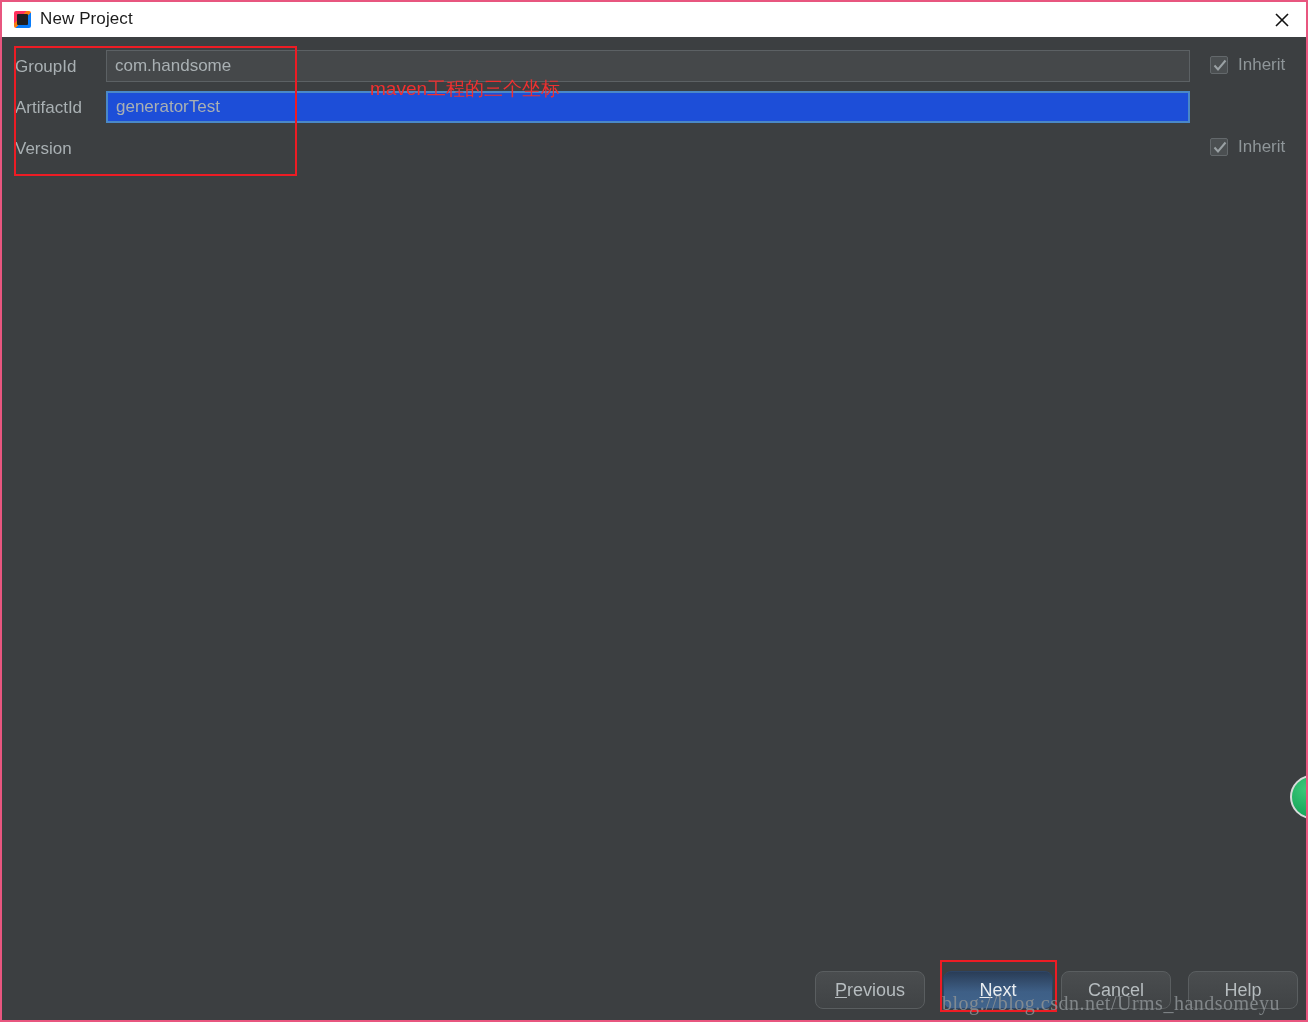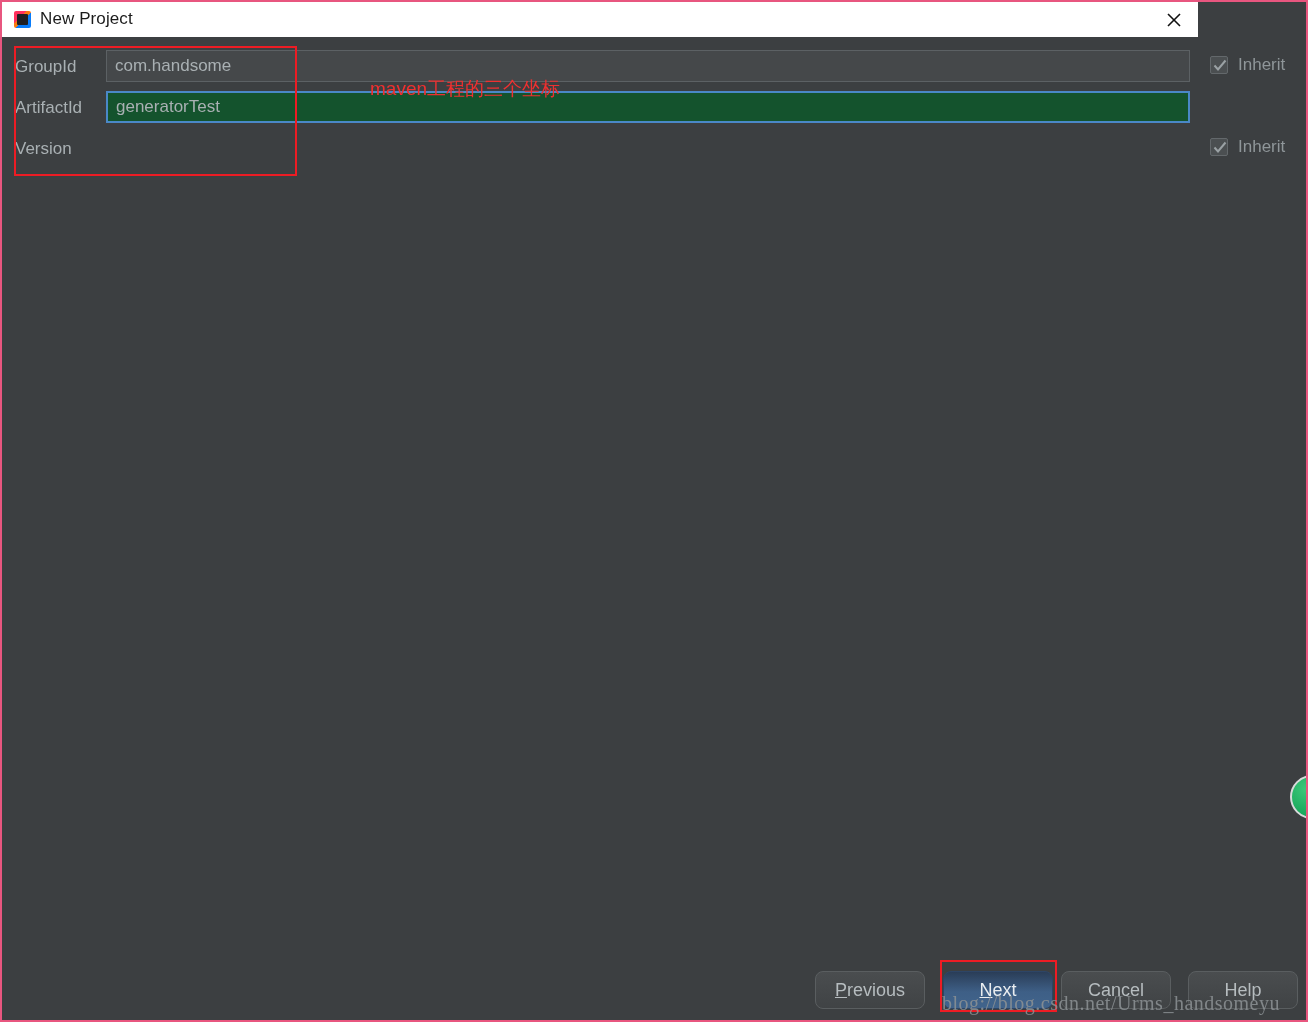--- a/index.html
+++ b/index.html
@@ -23,21 +23,21 @@
     border: 2px solid #e8567f;
     background: #3c3f41;
     overflow: hidden;
   }
 
   
   #titlebar {
     position: absolute;
     left: 0;
     top: 0;
-    width: 1196px;
+    width: 1304px;
     height: 35px;
     background: #ffffff;
     border-bottom: 1px solid #e3e3e3;
   }
   #app-icon {
     position: absolute;
     left: 12px;
     top: 9px;
     width: 17px;
     height: 17px;
@@ -119,21 +119,21 @@
     border: 1px solid #5c6164;
     color: #a9b0b3;
     font-size: 17px;
     font-family: "Liberation Sans", sans-serif;
     padding: 0 0 0 8px;
     line-height: 30px;
     outline: none;
   }
   .field-input.focused {
     border: 2px solid #4a88c7;
-    background: #14532d;
+    background: #1d4ed8;
   }
 
   
   .inherit-group {
     position: absolute;
     left: 1208px;
     height: 32px;
   }
   #inherit-groupid  { top: 13px; }
   #inherit-version  { top: 95px; }

